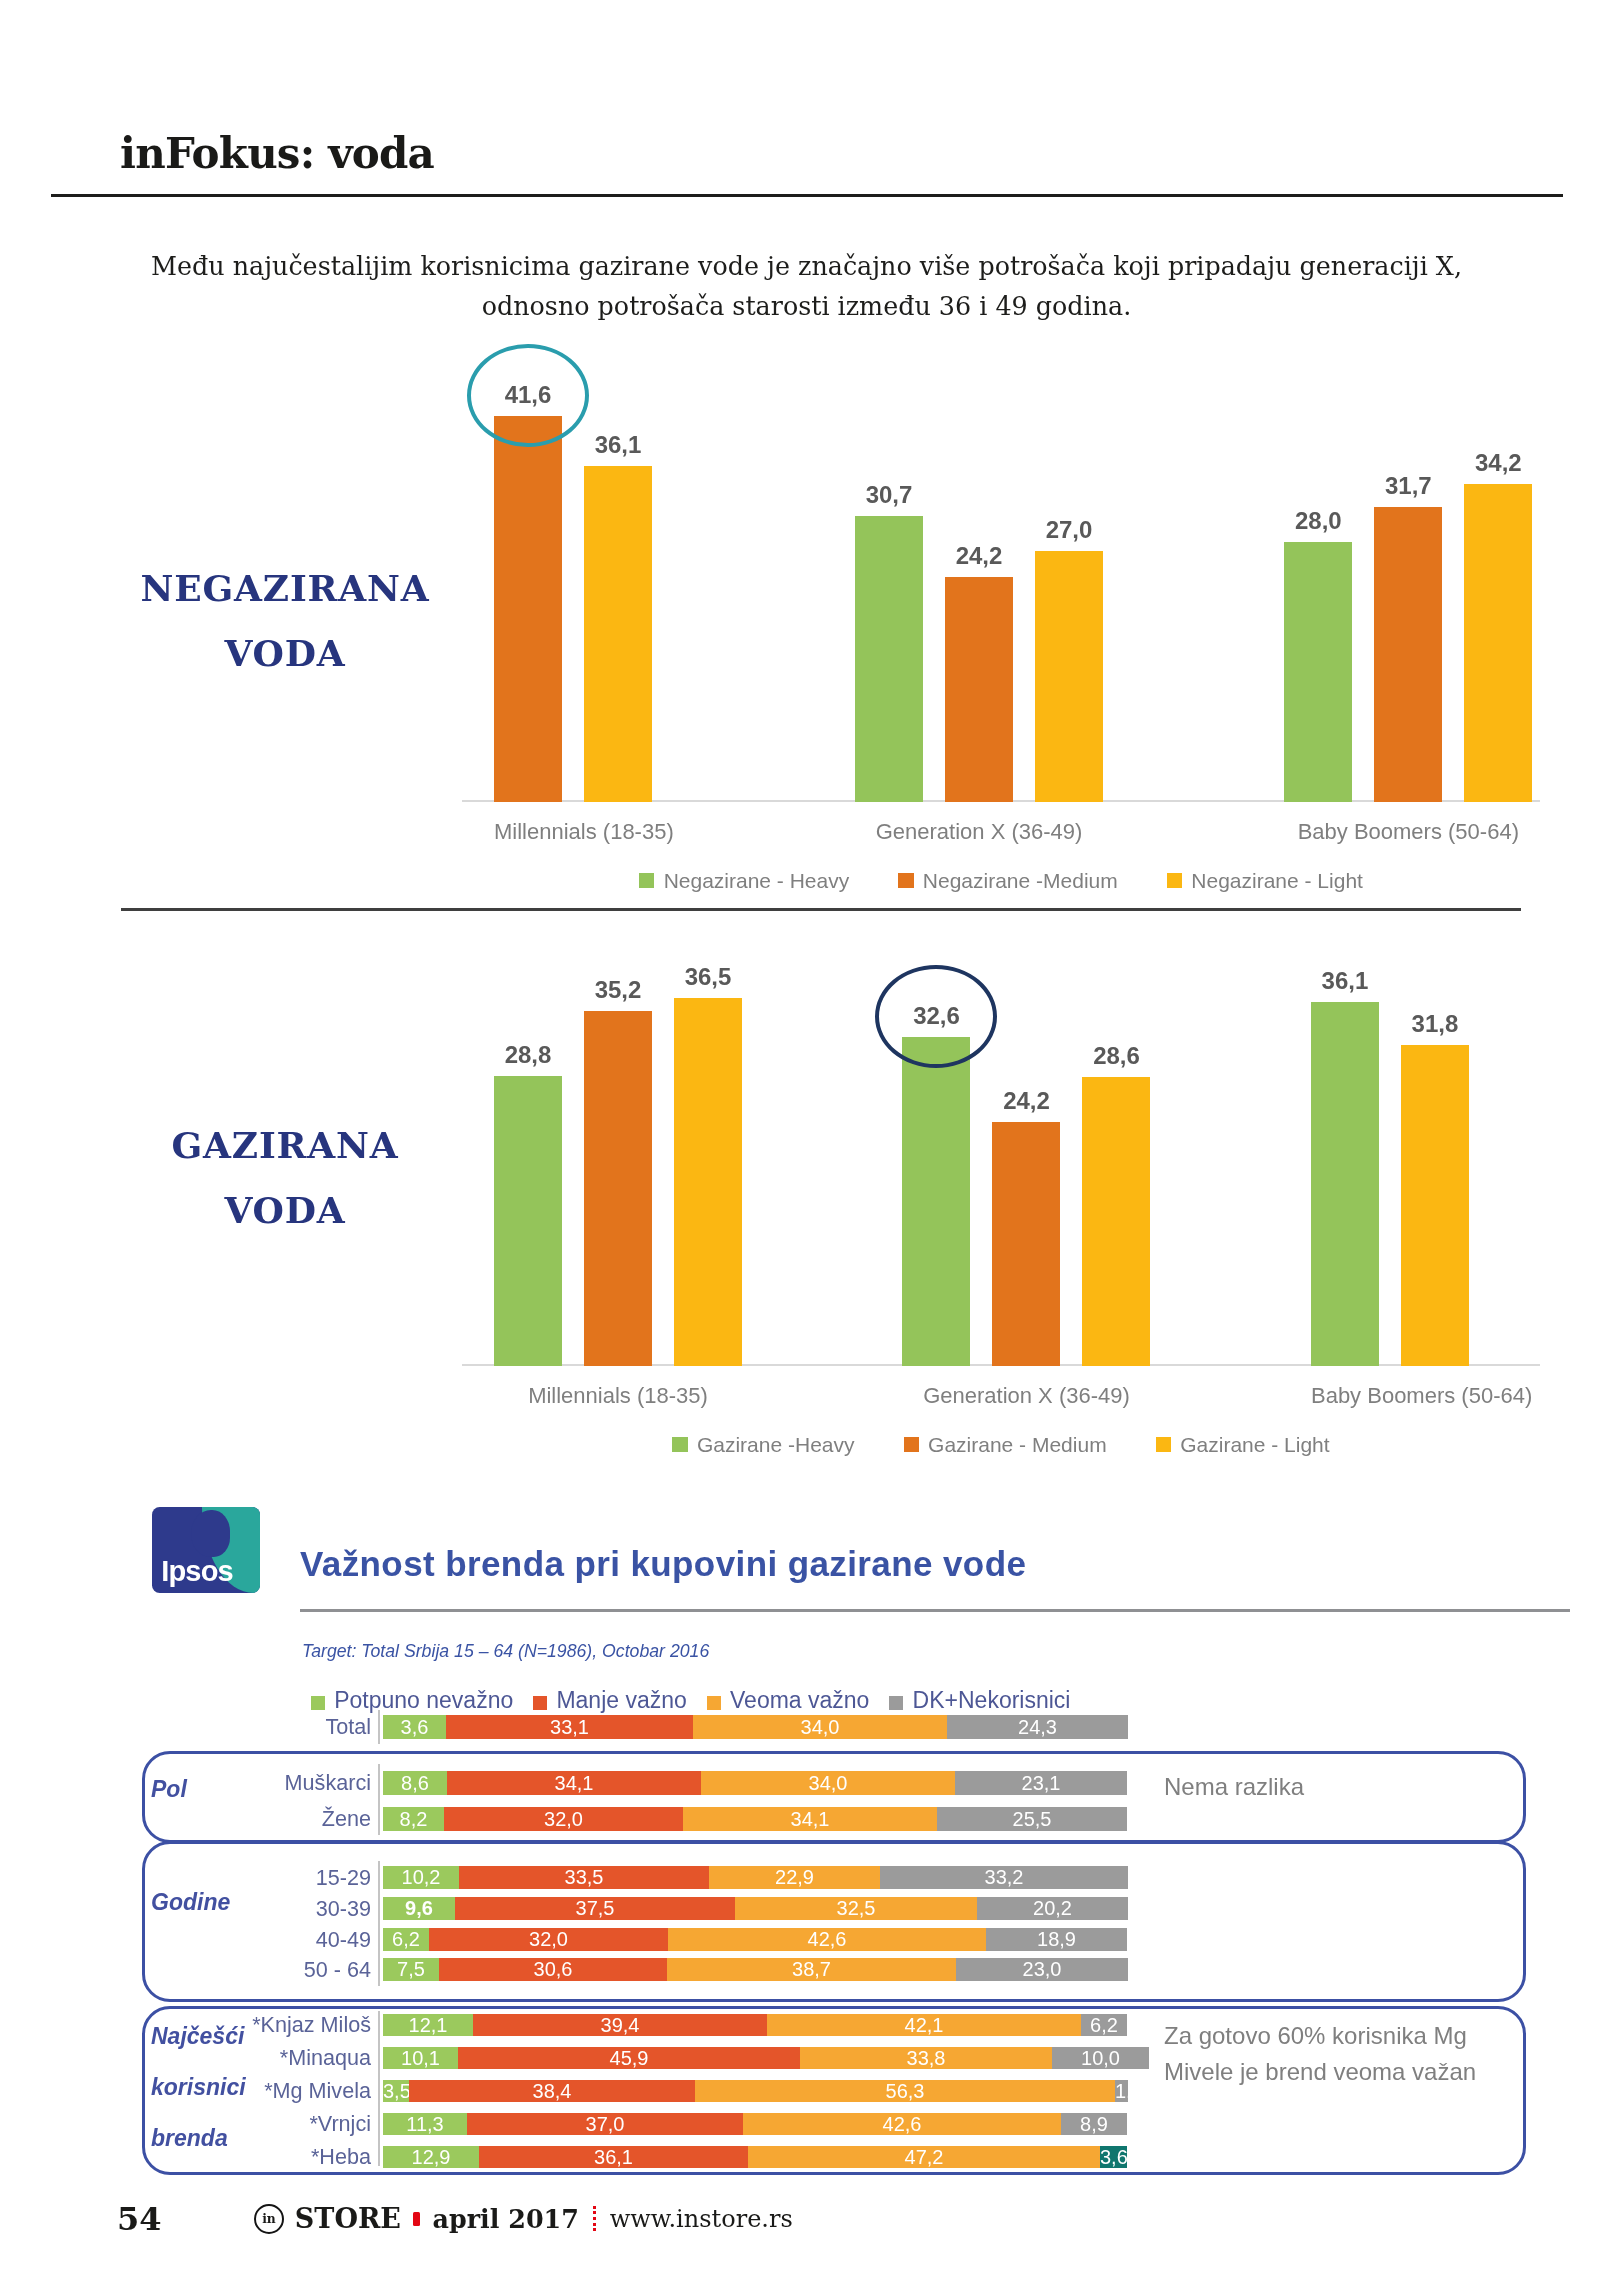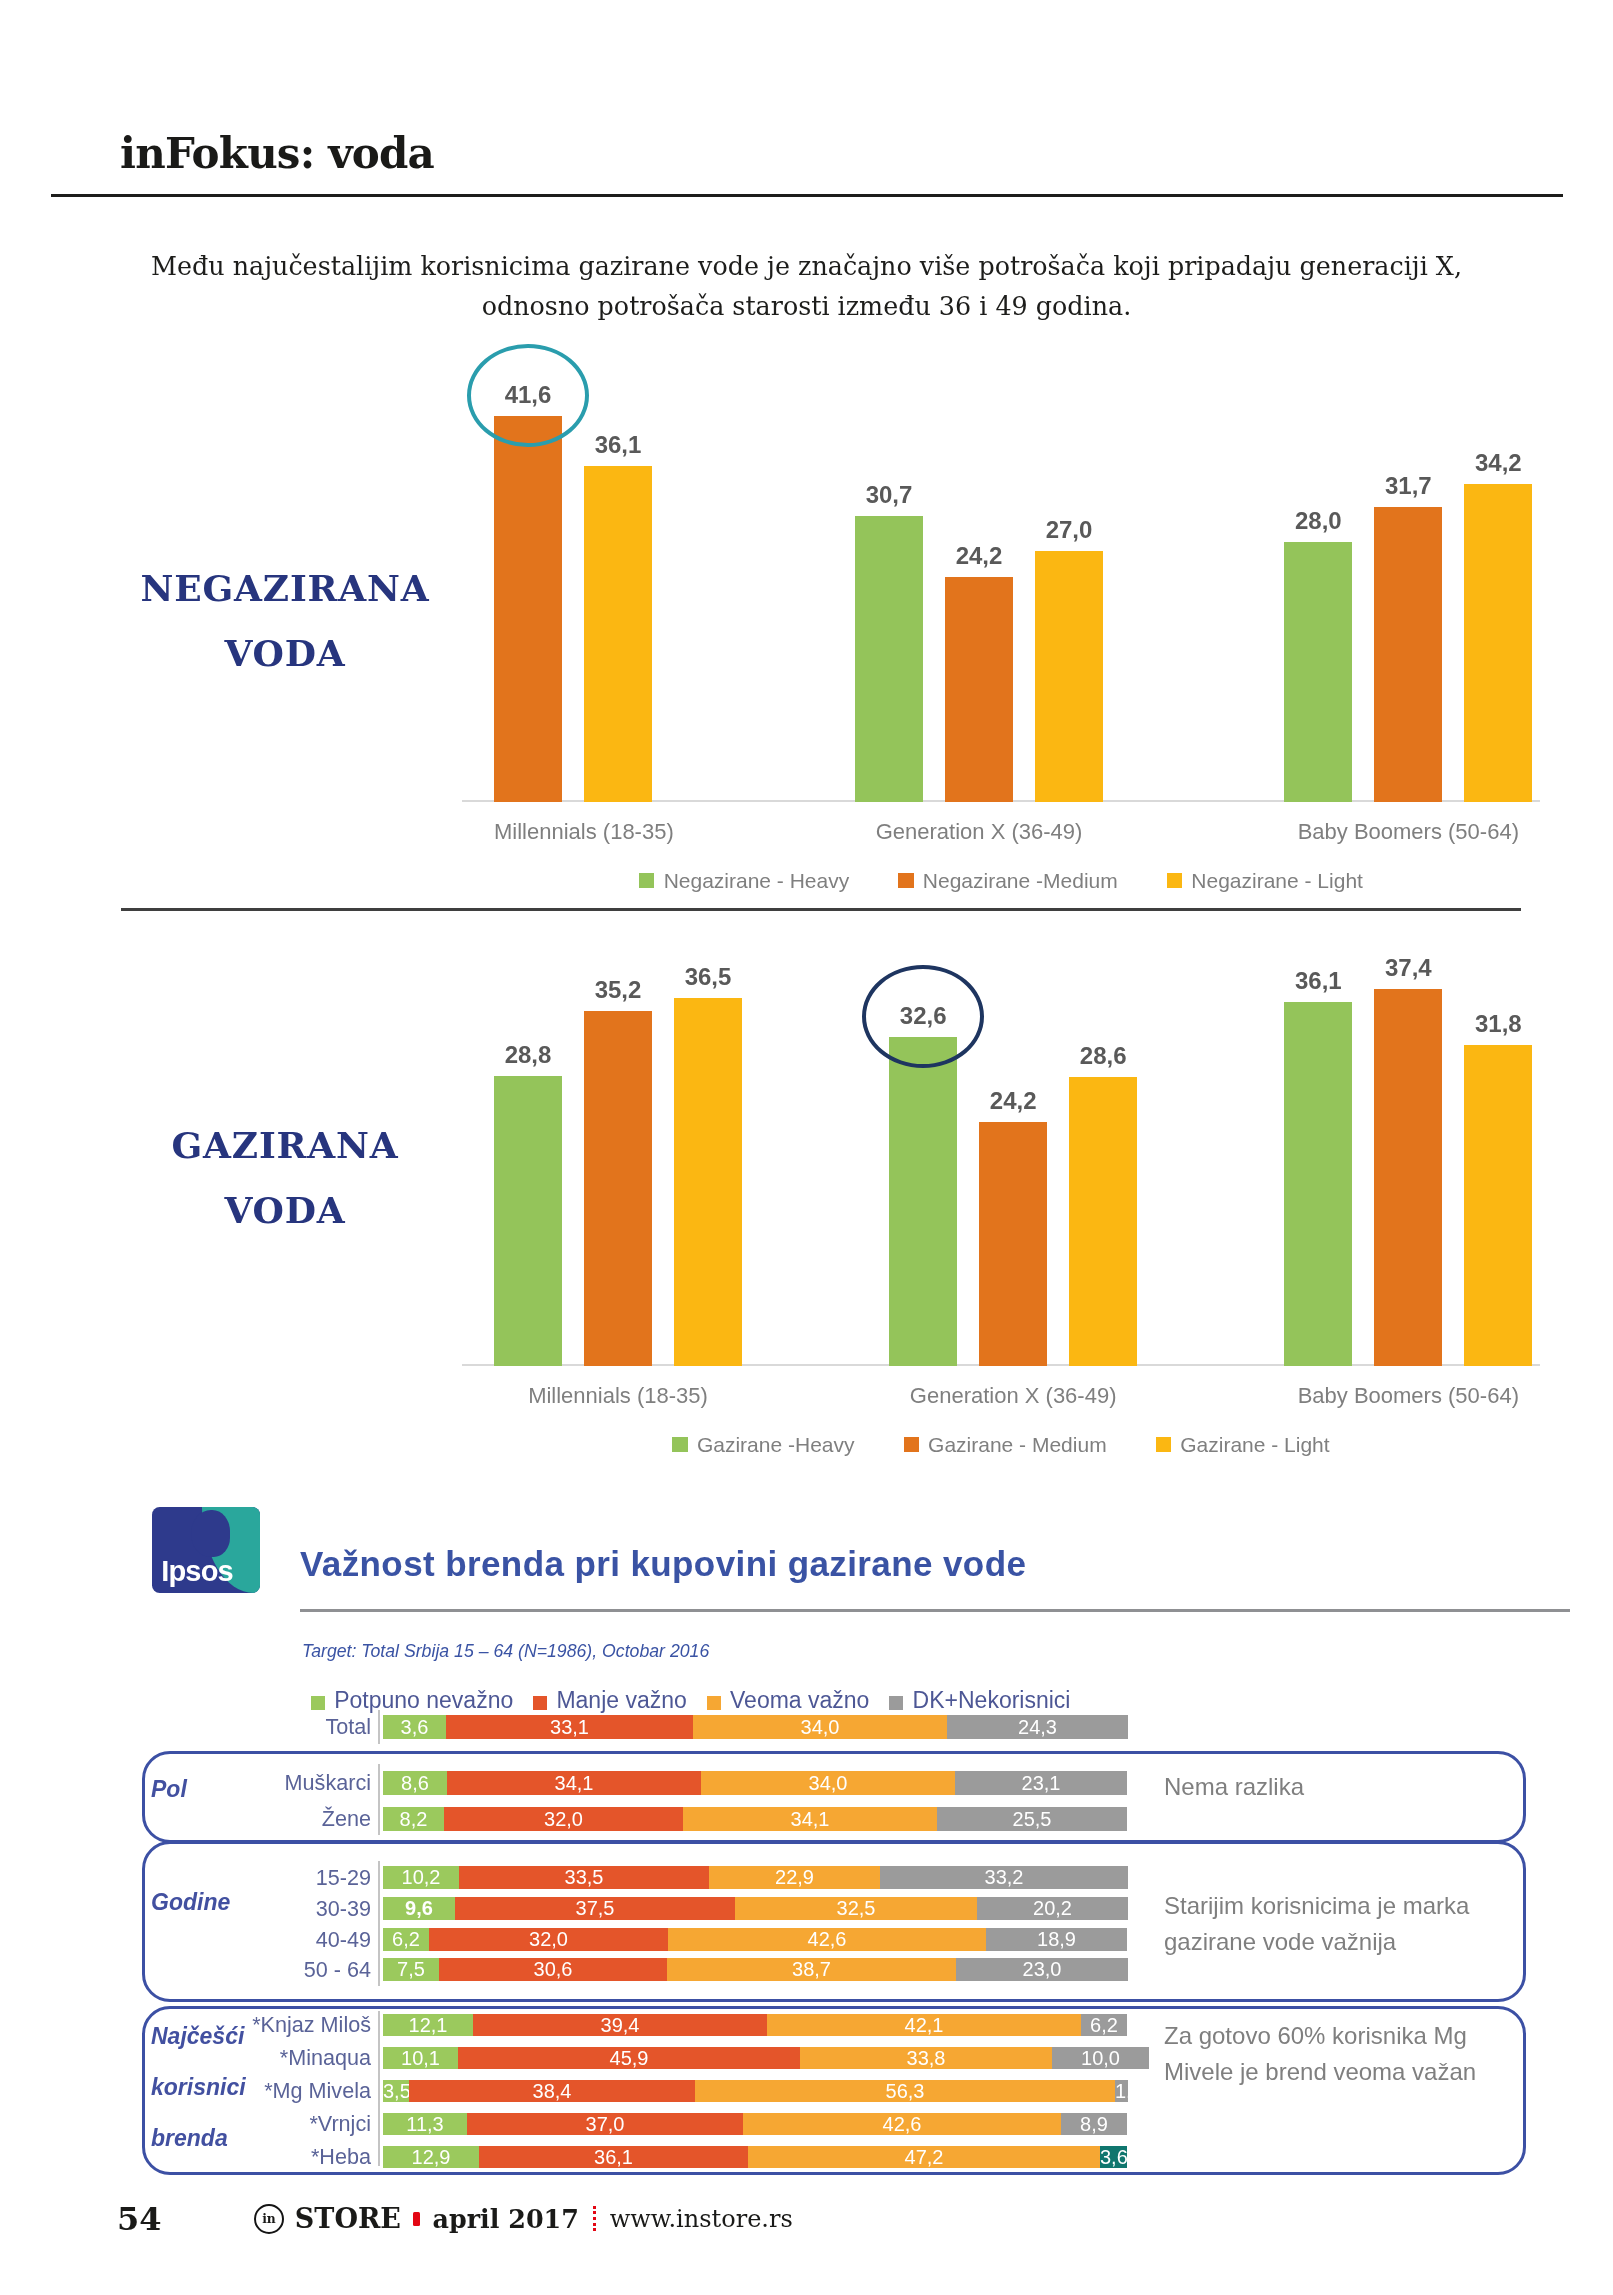--- a/index.html
+++ b/index.html
@@ -219,23 +219,20 @@
               <span class="vbar-label">28,6</span>
             </div>
           </div>
           <div class="cat-label">Generation X (36-49)</div>
         </div>
         <div class="bar-group">
           <div class="group-bars">
             <div class="vbar" style="height: 364px; background: rgb(148, 196, 90);">
               <span class="vbar-label">36,1</span>
             </div>
-            <div class="vbar" style="height: 377px; background: rgb(226, 116, 28);">
-              <span class="vbar-label">37,4</span>
-            </div>
             <div class="vbar" style="height: 321px; background: rgb(251, 183, 18);">
               <span class="vbar-label">31,8</span>
             </div>
           </div>
           <div class="cat-label">Baby Boomers (50-64)</div>
         </div>
       </div>
     <div class="legend">
         <div class="legend-item">
           <span class="legend-swatch" style="background: rgb(148, 196, 90);"></span>
@@ -296,24 +293,20 @@
     <div>Godine</div>
   </div>
   <div class="ip-group-label" style="top:2011px;">
     <div>Najčešći</div>
     <div>korisnici</div>
     <div>brenda</div>
   </div>
 
   <div class="ip-annotation" style="top:1769px;">
     <div>Nema razlika</div>
-  </div>
-  <div class="ip-annotation" style="top:1888px;">
-    <div>Starijim korisnicima je marka</div>
-    <div>gazirane vode važnija</div>
   </div>
   <div class="ip-annotation" style="top:2018px;">
     <div>Za gotovo 60% korisnika Mg</div>
     <div>Mivele je brend veoma važan</div>
   </div>
 
   <div id="ipsos-rows">
       <div class="ip-row" style="top: 1715px; height: 24px;">
         <div class="ip-row-label" style="line-height: 24px;">Total</div>
         <div class="ip-row-bars">

